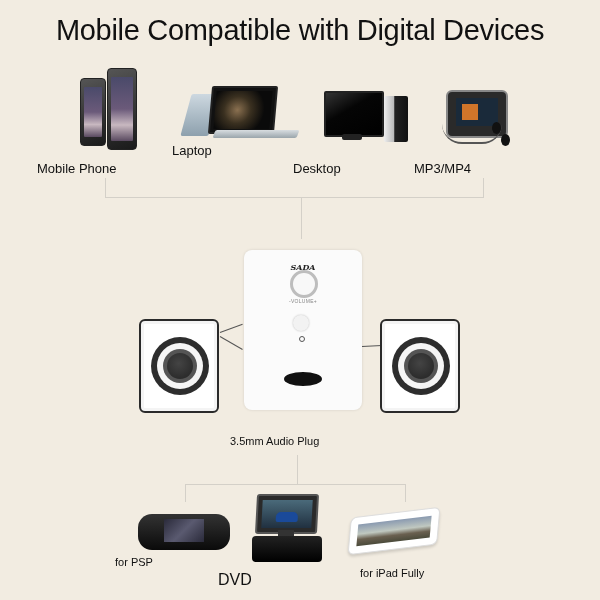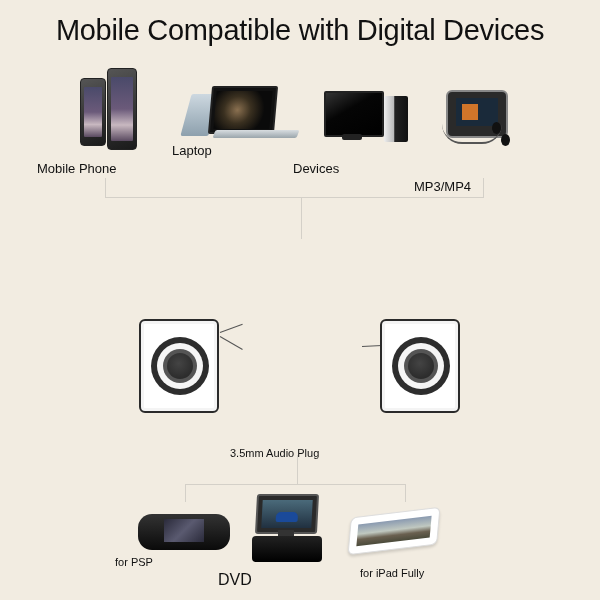--- a/index.html
+++ b/index.html
@@ -73,62 +73,70 @@
     </div>
   <div class="abs lap-base" style="left:42px;top:50px;width:84px;height:8px;"></div>
 </div>
 <div class="abs label" style="left:172px;top:143px;">Laptop</div>
 
 <div class="abs" style="left:318px;top:88px;width:100px;height:65px;">
   <div class="abs monitor" style="left:6px;top:3px;width:56px;height:42px;"></div>
   <div class="abs" style="left:24px;top:46px;width:20px;height:6px;background:#222;border-radius:2px;"></div>
   <div class="abs tower" style="left:66px;top:8px;width:24px;height:46px;"></div>
 </div>
-<div class="abs label" style="left:293px;top:161px;">Devices</div>
+<div class="abs label" style="left:293px;top:161px;">Desktop</div>
 
 <div class="abs" style="left:440px;top:88px;width:80px;height:60px;">
   <div class="abs mp4" style="left:6px;top:2px;width:58px;height:44px;">
       <div class="scr"></div>
       <div class="art"></div>
     </div>
   <div class="abs" style="left:2px;top:36px;width:60px;height:18px;border-bottom:2px solid #555;border-radius:0 0 30px 30px;"></div>
   <div class="abs" style="left:52px;top:34px;width:9px;height:12px;background:#111;border-radius:50%;"></div>
   <div class="abs" style="left:61px;top:46px;width:9px;height:12px;background:#111;border-radius:50%;"></div>
 </div>
-<div class="abs label" style="left:414px;top:161px;margin-top:18px;">MP3/MP4</div>
+<div class="abs label" style="left:414px;top:161px;">MP3/MP4</div>
 
 <div class="abs" style="left:130px;top:240px;width:340px;height:180px;">
 
   <div class="abs cable" style="left:90px;top:92px;width:24px;transform:rotate(-20deg);"></div>
   <div class="abs cable" style="left:90px;top:96px;width:26px;transform:rotate(30deg);"></div>
   <div class="abs cable" style="left:232px;top:106px;width:20px;transform:rotate(-3deg);"></div>
 
   <div class="abs sat" style="left:9px;top:79px;width:76px;height:90px;">
     <div class="abs woof1" style="left:10px;top:16px;width:58px;height:58px;">
       <div class="abs woof2" style="left:6px;top:6px;width:46px;height:46px;">
         <div class="abs woof3" style="left:6px;top:6px;width:34px;height:34px;">
           <div class="abs woof4" style="left:4px;top:4px;width:26px;height:26px;"></div>
         </div>
       </div>
     </div>
   </div>
 
+  <div class="abs sub" style="left:114px;top:10px;width:118px;height:160px;">
+    <div class="abs brand" style="left:0;top:12px;width:118px;text-align:center;">SADA</div>
+    <div class="abs knob" style="left:46px;top:20px;width:22px;height:22px;"></div>
+    <div class="abs vol" style="left:0;top:48px;width:118px;text-align:center;">-VOLUME+</div>
+    <div class="abs pwr" style="left:49px;top:65px;width:16px;height:16px;"></div>
+    <div class="abs" style="left:55px;top:86px;width:4px;height:4px;border:1px solid #555;border-radius:50%;"></div>
+    <div class="abs port" style="left:40px;top:122px;width:38px;height:14px;"></div>
+  </div>
 
   <div class="abs sat" style="left:250px;top:79px;width:76px;height:90px;">
     <div class="abs woof1" style="left:10px;top:16px;width:58px;height:58px;">
       <div class="abs woof2" style="left:6px;top:6px;width:46px;height:46px;">
         <div class="abs woof3" style="left:6px;top:6px;width:34px;height:34px;">
           <div class="abs woof4" style="left:4px;top:4px;width:26px;height:26px;"></div>
         </div>
       </div>
     </div>
   </div>
 </div>
 
-<div class="abs label" style="left:230px;top:447px;font-size:11px;">3.5mm Audio Plug</div>
+<div class="abs label" style="left:230px;top:435px;font-size:11px;">3.5mm Audio Plug</div>
 
 <div class="abs line" style="left:297px;top:455px;width:1px;height:30px;"></div>
 <div class="abs line" style="left:185px;top:484px;width:221px;height:1px;"></div>
 <div class="abs line" style="left:185px;top:484px;width:1px;height:18px;"></div>
 <div class="abs line" style="left:405px;top:484px;width:1px;height:18px;"></div>
 
 <div class="abs psp" style="left:138px;top:514px;width:92px;height:36px;">
     <div class="scr"></div>
   </div>
 <div class="abs label" style="left:115px;top:556px;font-size:11px;">for PSP</div>

